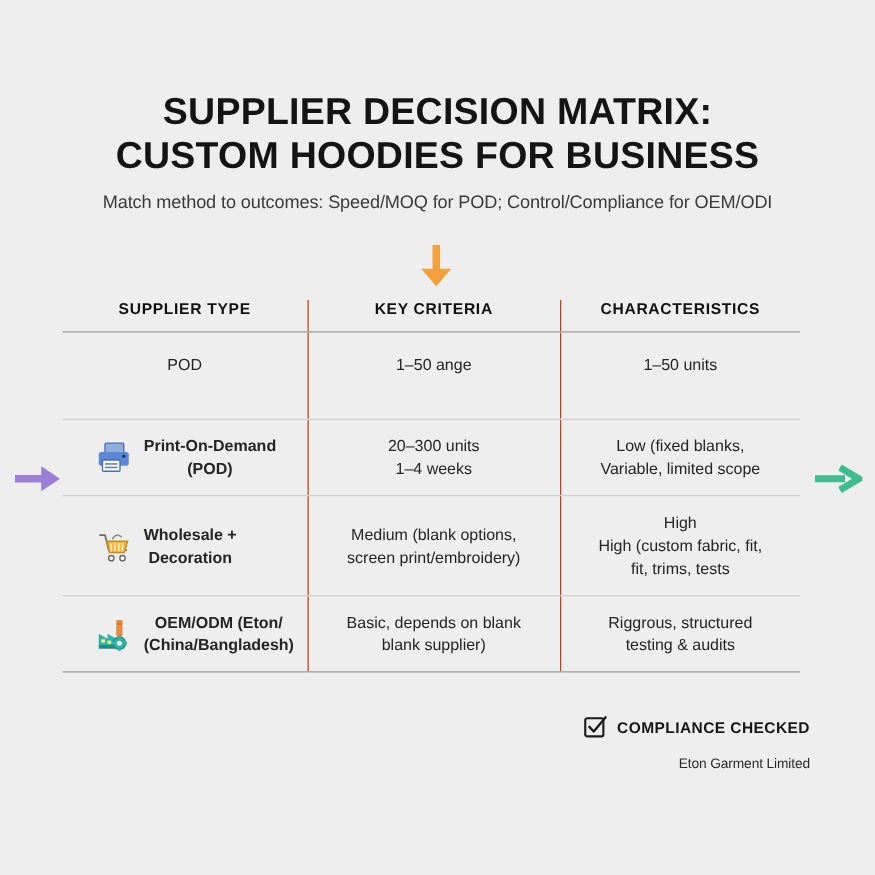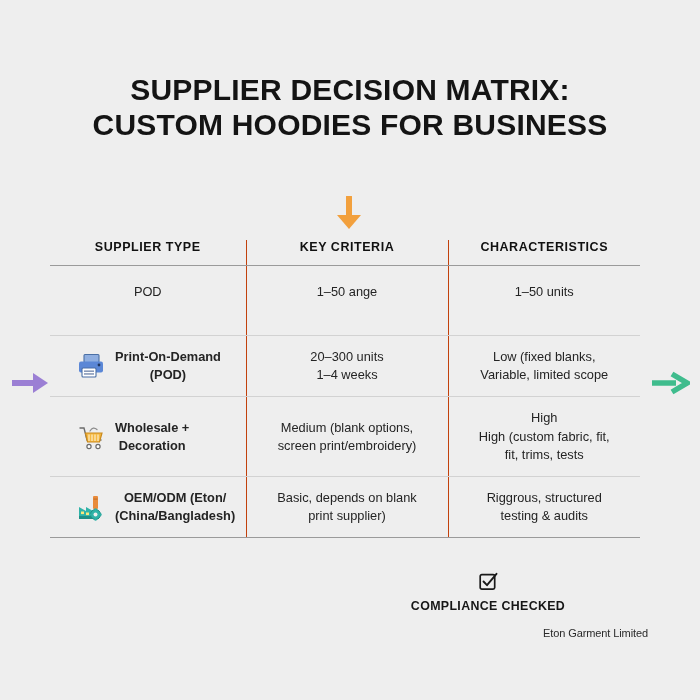--- a/index.html
+++ b/index.html
@@ -142,21 +142,20 @@
     right: 52px;
     top: 572px;
     text-align: right;
     width: 320px;
   }
   .compliance-row {
     display: flex;
     align-items: center;
     justify-content: flex-end;
     gap: 8px;
-    flex-direction: column;
   }
   .compliance-text {
     font-size: 12.4px;
     font-weight: bold;
     letter-spacing: 0.35px;
     color: #161616;
   }
   .check-icon { width: 19px; height: 19px; display: block; }
   .brand {
     margin-top: 14px;
@@ -166,20 +165,21 @@
   }
 </style>
 </head>
 <body>
 
 <div class="page">
 
   <div class="title-block">
     <div class="title-line">SUPPLIER DECISION MATRIX:</div>
     <div class="title-line">CUSTOM HOODIES FOR BUSINESS</div>
+    <div class="subtitle">Match method to outcomes: Speed/MOQ for POD; Control/Compliance for OEM/ODI</div>
   </div>
 
   <div class="down-arrow">
     <svg viewBox="0 0 34 36" width="34" height="36" aria-hidden="true">
       <path d="M17 1 L17 22" stroke="#F2A03D" stroke-width="6" stroke-linecap="round" fill="none"></path>
       <path d="M5 19 L17 33 L29 19 Z" fill="#F2A03D"></path>
     </svg>
   </div>
 
   <div class="side-arrow-left">
@@ -320,21 +320,21 @@
               </span>
               <span class="label">
                 <span>OEM/ODM (Eton/</span>
                 <span>(China/Bangladesh)</span>
               </span>
             </div>
           </td>
           <td class="col-div">
             <div class="cell-lines">
               <span>Basic, depends on blank</span>
-              <span>print supplier)</span>
+              <span>blank supplier)</span>
             </div>
           </td>
           <td class="col-div">
             <div class="cell-lines">
               <span>Riggrous, structured</span>
               <span>testing &amp; audits</span>
             </div>
           </td>
         </tr>
 

